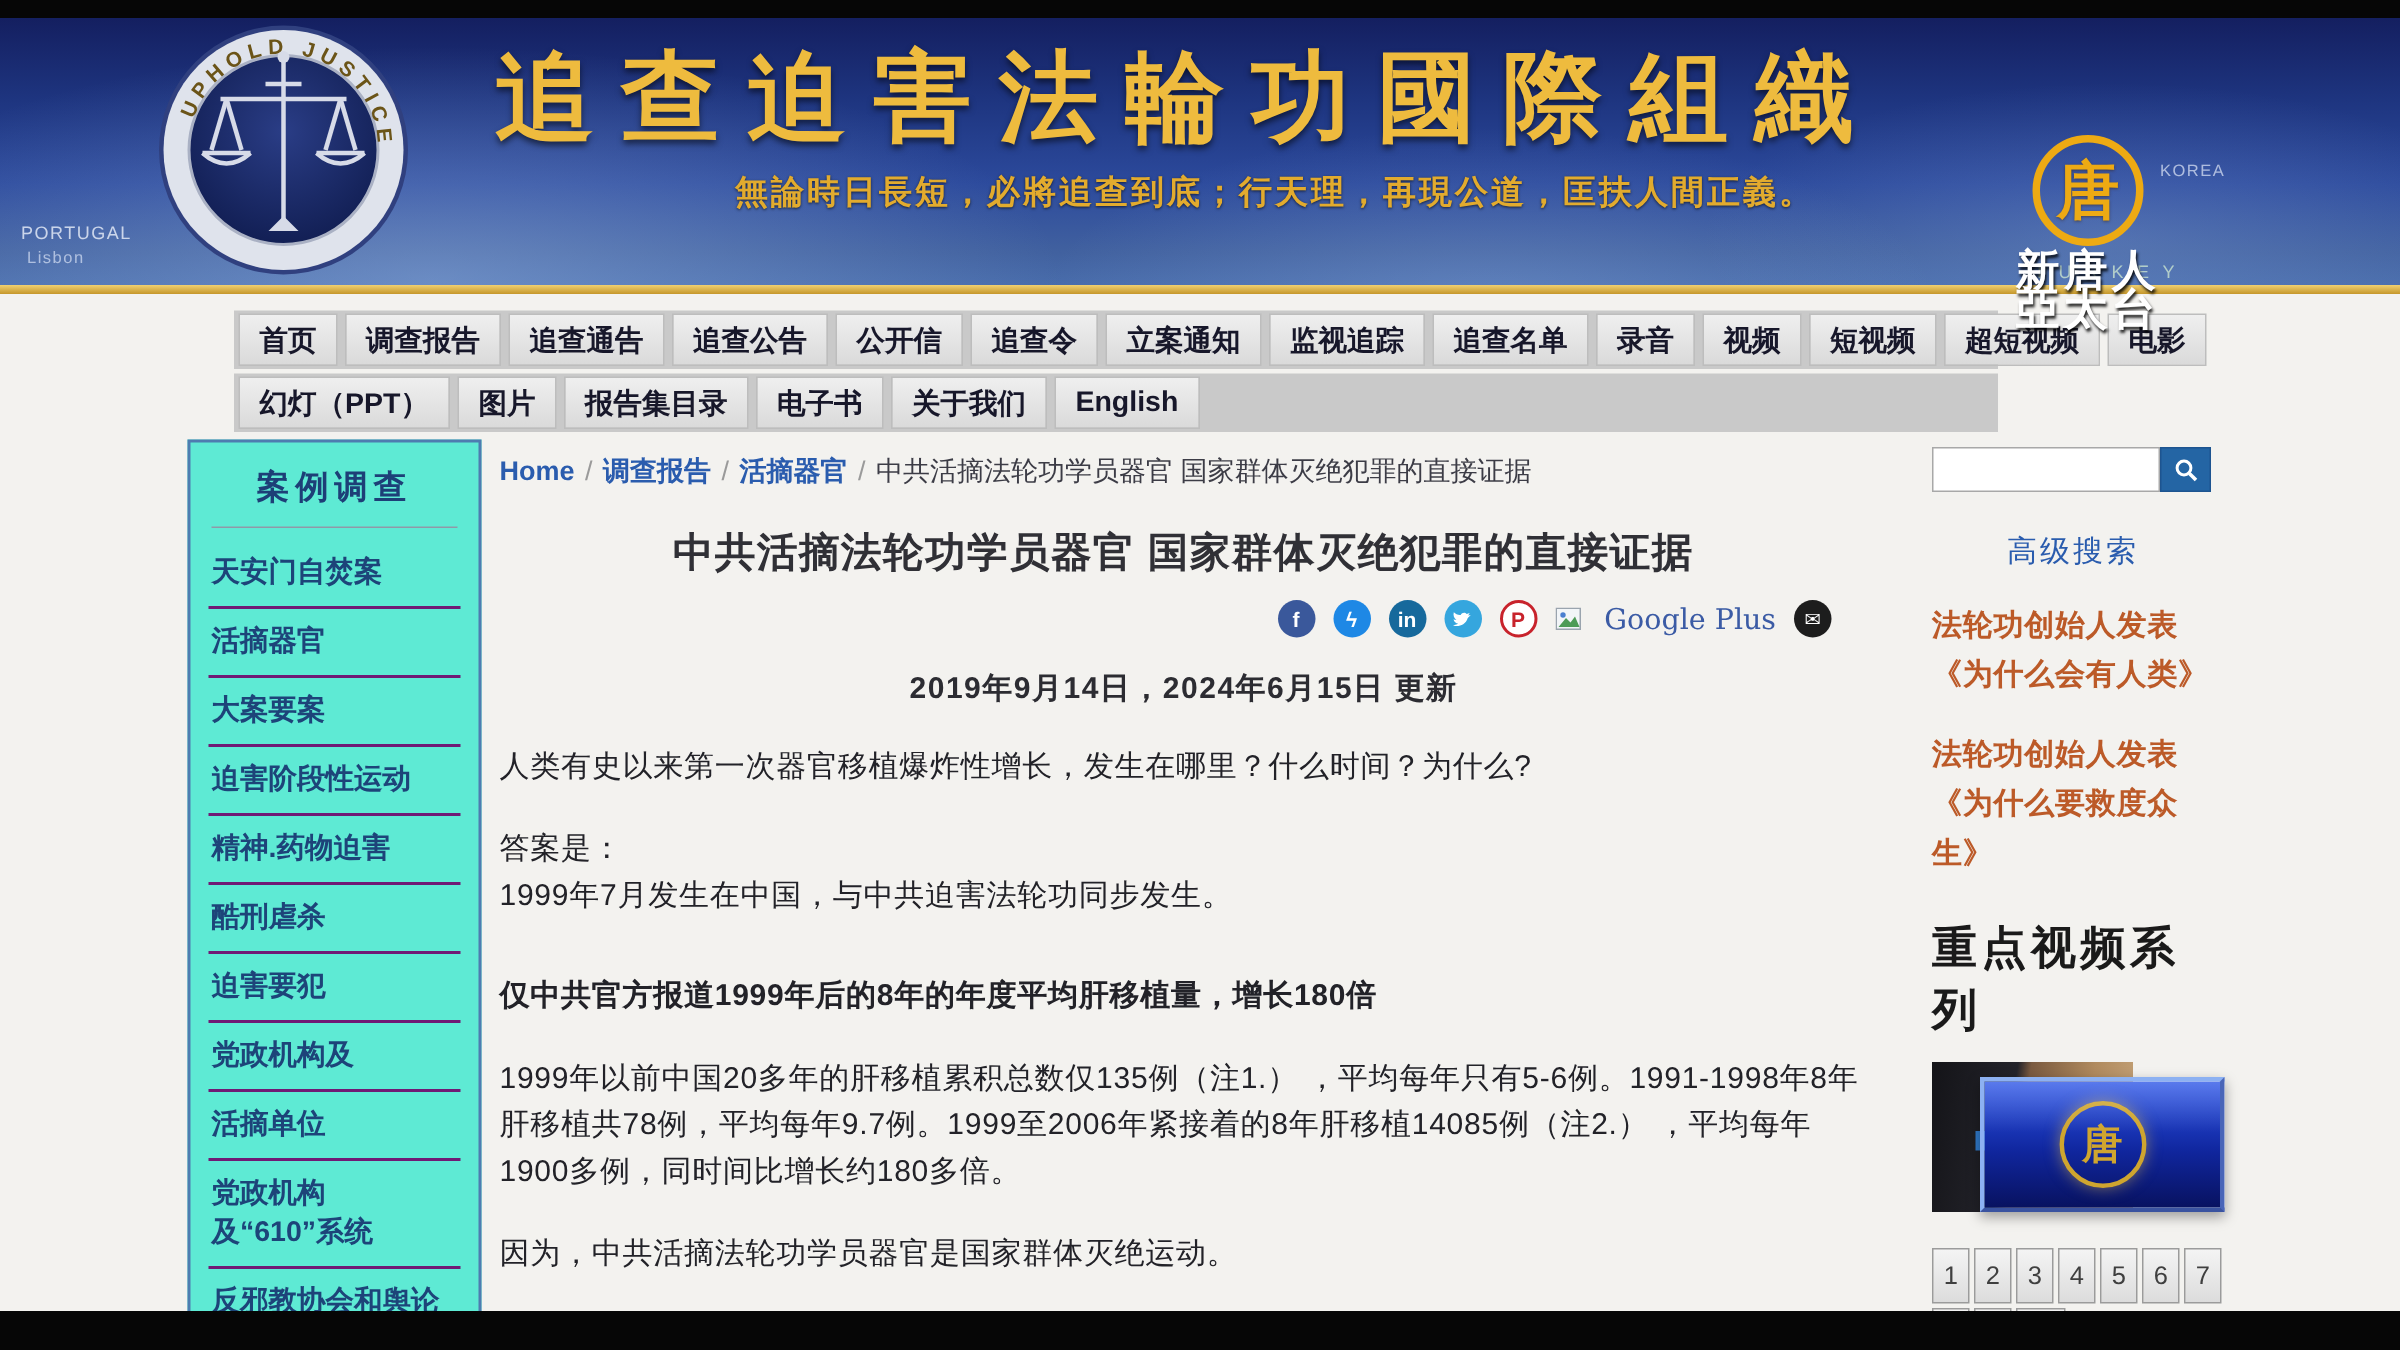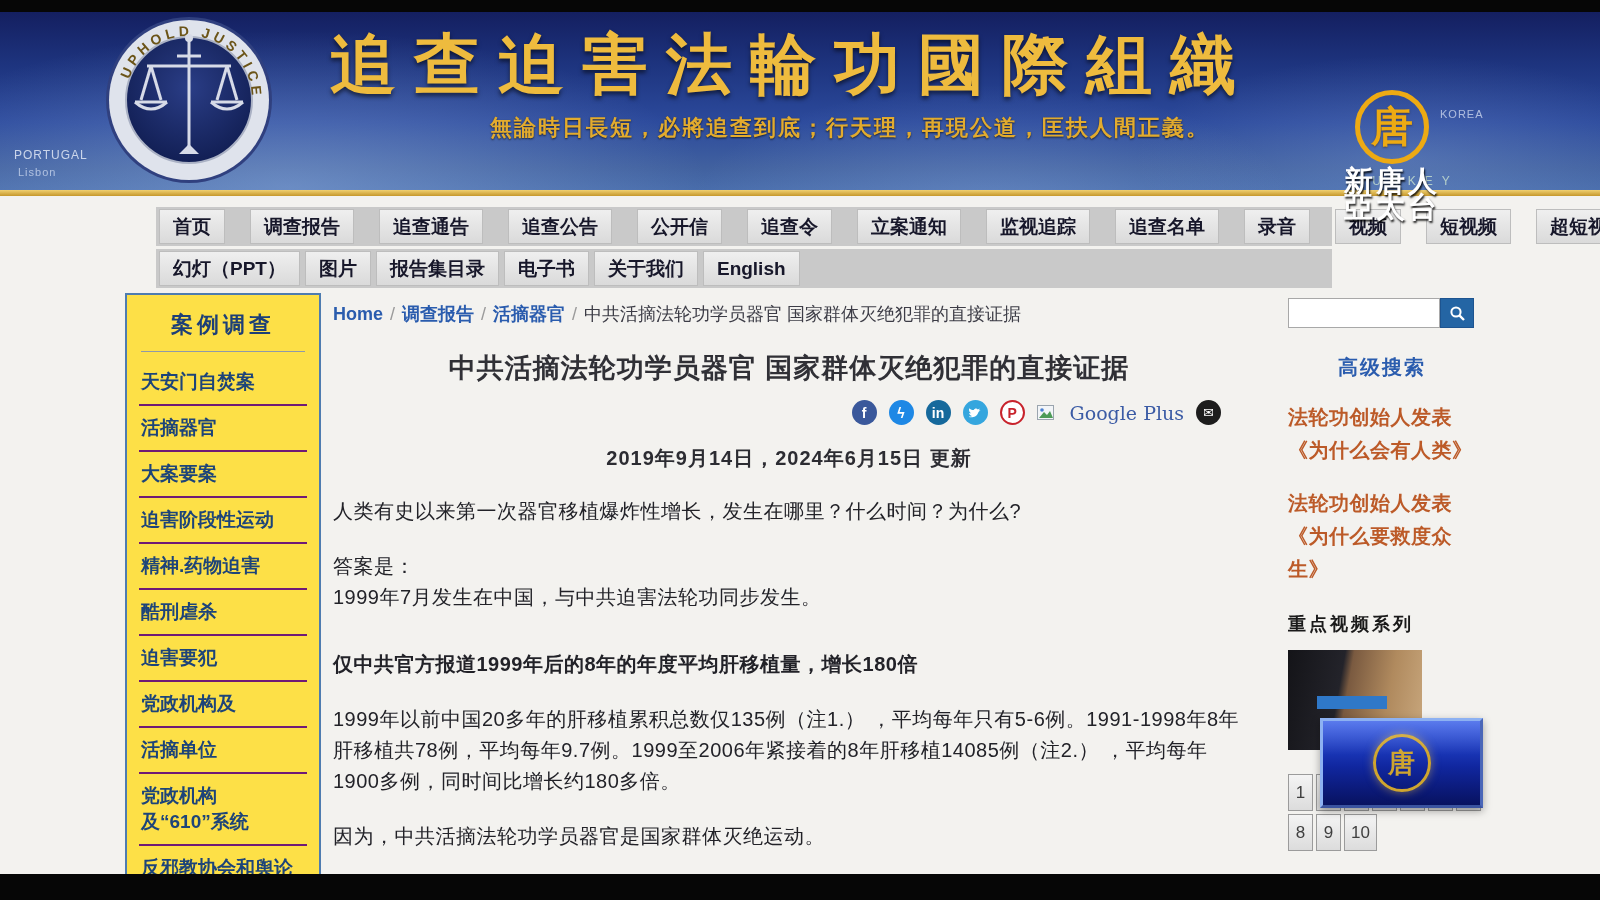--- a/index.html
+++ b/index.html
@@ -39,27 +39,27 @@
     display:flex;align-items:center;justify-content:center;font-size:42px;font-weight:bold;
     color:#edaa13;font-family:"DejaVu Serif","Liberation Serif",serif;
     text-shadow:0 1px 2px rgba(60,30,0,.5);}
   .wm-t{color:#fff;font-size:29px;font-weight:bold;letter-spacing:3px;line-height:26px;
     text-shadow:1px 2px 2px rgba(0,0,0,.85);}
   .wm-t.first{margin-top:4px;}
 
   
   .navrow{position:absolute;left:156px;width:1176px;height:39px;background:#c9c9c9;
     display:flex;align-items:stretch;padding:2px 3px;box-sizing:border-box;z-index:3;}
-  #nav1{top:207px;gap:20px;} #nav2{top:249px;}
+  #nav1{top:207px;} #nav2{top:249px;}
   .nav-btn{background:linear-gradient(#efefef,#dadada);border:1px solid #bdbdbd;color:#17172a;
     font-size:19px;font-weight:bold;display:flex;align-items:center;padding:0 13px;margin-right:5px;
     white-space:nowrap;text-decoration:none;cursor:pointer;}
 
   
-  .sidebar{position:absolute;left:125px;top:293px;width:196px;height:600px;background:#fde047;
+  .sidebar{position:absolute;left:125px;top:293px;width:196px;height:600px;background:#5eead4;
     border:2px solid #4e7cb0;box-sizing:border-box;z-index:5;overflow:hidden;}
   .sb-title{font-size:22px;font-weight:bold;color:#1d3f77;text-align:center;
     padding:15px 0 11px;letter-spacing:4px;}
   .sb-div{height:1px;background:#8f99a8;margin:0 14px;}
   .sb-list{list-style:none;margin:8px 0 0;padding:0 12px;}
   .sb-list li{border-bottom:2px solid #701a75;padding:9px 2px;font-size:19px;color:#1d4479;
     line-height:26px;cursor:pointer;font-weight:bold;}
 
   
   .main{position:absolute;left:333px;top:302px;width:912px;}
@@ -81,25 +81,25 @@
     white-space:pre-line;}
   .para.bold{font-weight:bold;margin-top:36px;}
 
   
   .right{position:absolute;left:1288px;top:298px;width:188px;z-index:4;}
   .search{display:flex;}
   .search input{width:152px;height:30px;border:1px solid #a8a8a8;background:#fff;
     box-sizing:border-box;font-size:16px;padding:0 6px;}
   .search button{width:34px;height:30px;background:#2465a4;border:1px solid #1d5490;
     display:flex;align-items:center;justify-content:center;cursor:pointer;}
-  .adv{display:block;text-align:center;color:#2a5cae;font-size:20px;font-weight:bold;
+  .adv{display:block;text-align:center;color:#2a5cae;font-size:20px;font-weight:normal;
     margin-top:26px;letter-spacing:2px;text-decoration:none;cursor:pointer;}
   .promo{display:block;color:#bc5a28;font-size:20px;font-weight:bold;line-height:33px;
     margin-top:20px;letter-spacing:.5px;text-decoration:none;cursor:pointer;}
-  .vh{font-size:18px;font-weight:bold;color:#1a1a1a;margin-top:26px;letter-spacing:3px;}
+  .vh{font-size:30px;font-weight:bold;color:#1a1a1a;margin-top:26px;letter-spacing:3px;}
   .thumb{margin-top:14px;width:134px;height:100px;position:relative;
     background:linear-gradient(100deg,#141418 0%,#23232a 38%,#7a5a40 44%,#b08a5e 72%,#c9a87e 100%);}
   .thumb .strip{position:absolute;left:22%;top:46%;width:52%;height:13%;background:#2f78c8;}
   .pag{display:flex;margin-top:24px;}
   .pag.r2{margin-top:3px;}
   .pgbox{min-width:25px;height:37px;background:linear-gradient(#f4f4f4,#dcdcdc);
     border:1px solid #9b9b9b;margin-right:3px;display:flex;align-items:center;justify-content:center;
     font-size:17px;color:#3f3f3f;box-sizing:border-box;padding:0 6px;text-decoration:none;cursor:pointer;}
 
   

